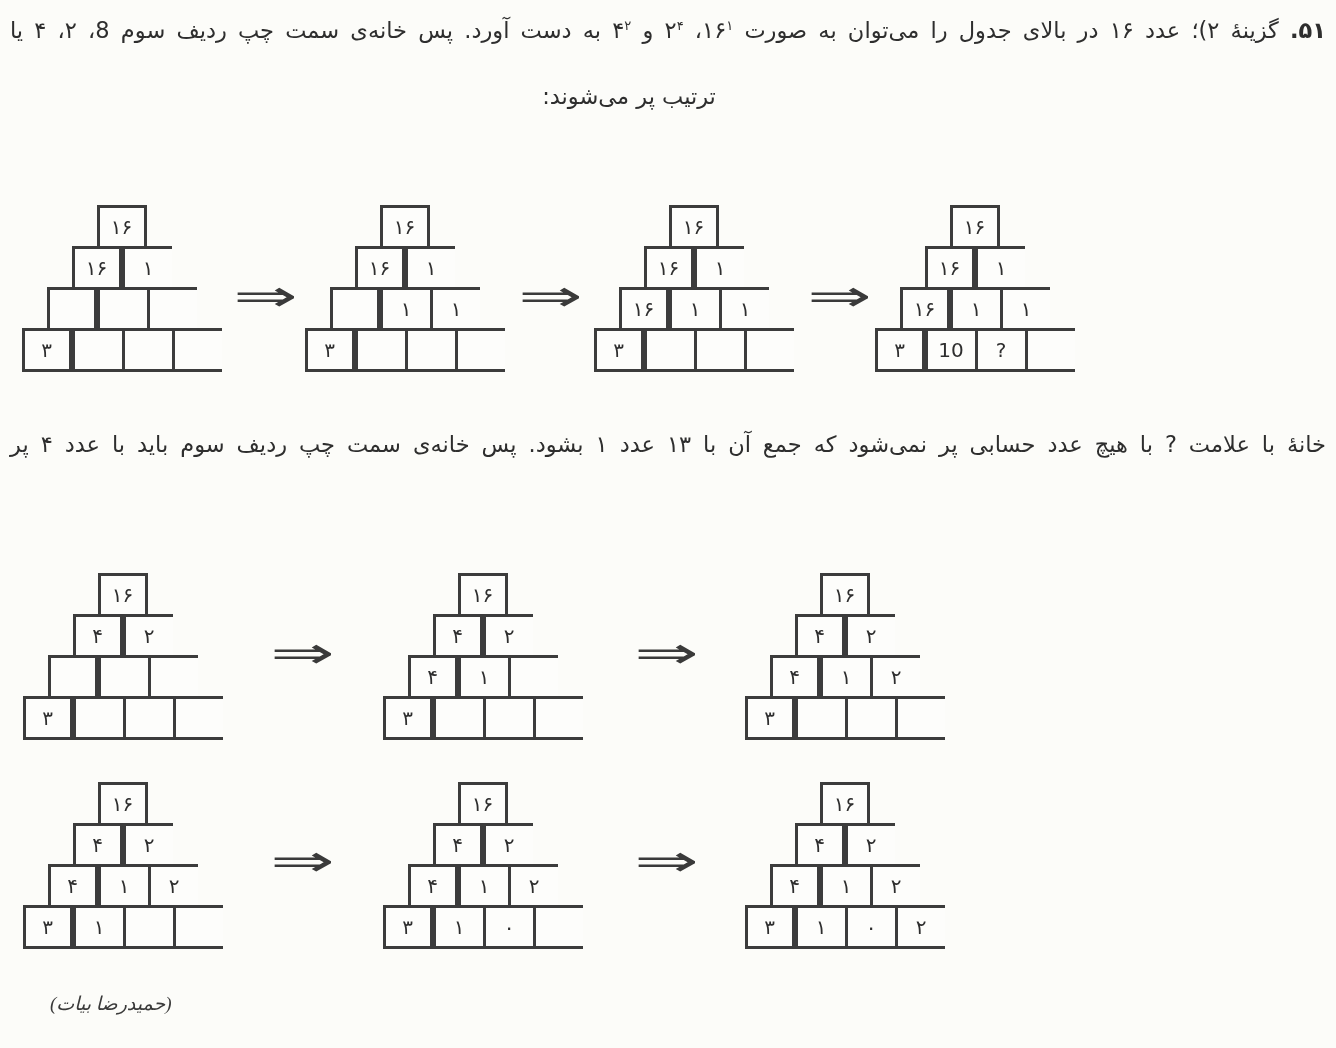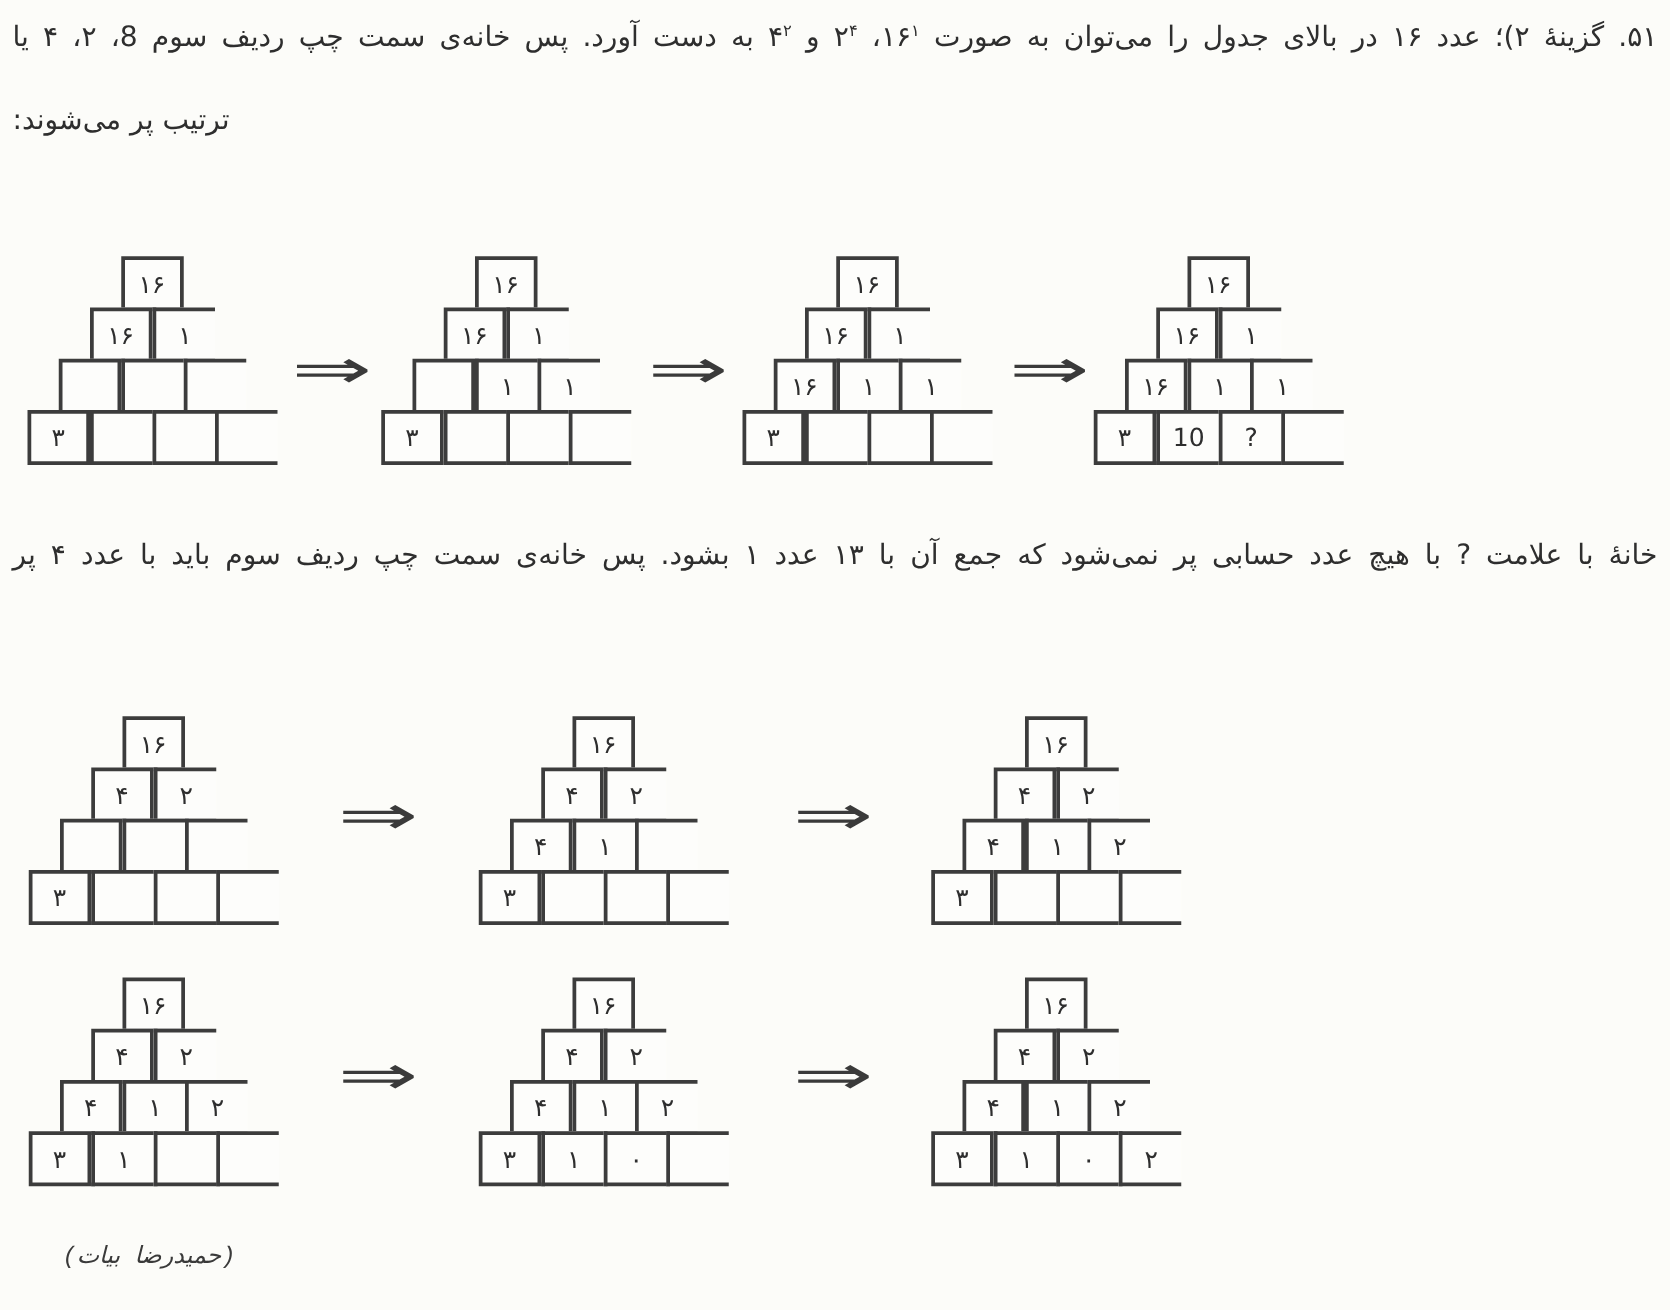--- a/index.html
+++ b/index.html
@@ -6,40 +6,40 @@
   body{
     width:1336px;height:1048px;position:relative;overflow:hidden;
     background:#fcfcf9;color:#2e2e2e;
     font-family:"DejaVu Sans",sans-serif;
   }
   .scan-band{position:absolute;right:0;top:0;width:26px;height:1048px;
     background:linear-gradient(to left,#ececе8,rgba(236,236,232,0));opacity:.5;}
   .para{position:absolute;left:0;width:1336px;padding:0 10px;box-sizing:border-box;direction:rtl;}
   .tline{height:66px;line-height:66px;font-size:22.5px;white-space:nowrap;}
   .tjustify{text-align:justify;text-align-last:justify;}
-  .tlast{text-align:left;padding-right:78px;}
-  .bold{font-weight:normal;}
+  .tlast{text-align:center;padding-right:78px;}
+  .bold{font-weight:bold;}
   sup{font-size:0.58em;line-height:0;}
   .pyramid{position:absolute;width:203px;}
   .prow{display:flex;justify-content:center;}
   .prow + .prow{margin-top:-3px;}
   .cell{
     width:50px;height:44px;box-sizing:border-box;border:3px solid #3c3c3c;
     background:#fdfdfb;display:flex;align-items:center;justify-content:center;
     font-size:20px;color:#2e2e2e;flex:0 0 auto;
   }
   .cell + .cell{margin-right:0;margin-left:0;border-right-width:0;}
   .arrow{
     position:absolute;width:84px;height:60px;display:flex;align-items:center;justify-content:center;
     font-size:44px;color:#3a3a3a;transform-origin:center;
   }
   .arrow span{display:inline-block;transform:scaleX(1.75);}
   .attribution{
     position:absolute;left:50px;top:992px;direction:rtl;
-    font-family:Liberation Mono, monospace;font-style:italic;font-size:19px;color:#3a3a3a;
+    font-family:Liberation Serif, serif;font-style:italic;font-size:19px;color:#3a3a3a;
   }
 </style>
 </head>
 <body>
 
 <div class="para" style="top:-3px">
   <div class="tline tjustify">
     <span class="bold">۵۱.</span><span> گزینهٔ ۲)؛ عدد ۱۶ در بالای جدول را می‌توان به صورت </span><span><span>۱۶</span><sup>۱</sup></span><span>، </span><span><span>۲</span><sup>۴</sup></span><span> و </span><span><span>۴</span><sup>۲</sup></span><span> </span><span>به دست آورد. پس خانه‌ی سمت چپ ردیف سوم 8، ۲، ۴ یا</span>
   </div>
   <div class="tline tlast">ترتیب پر می‌شوند:</div>

